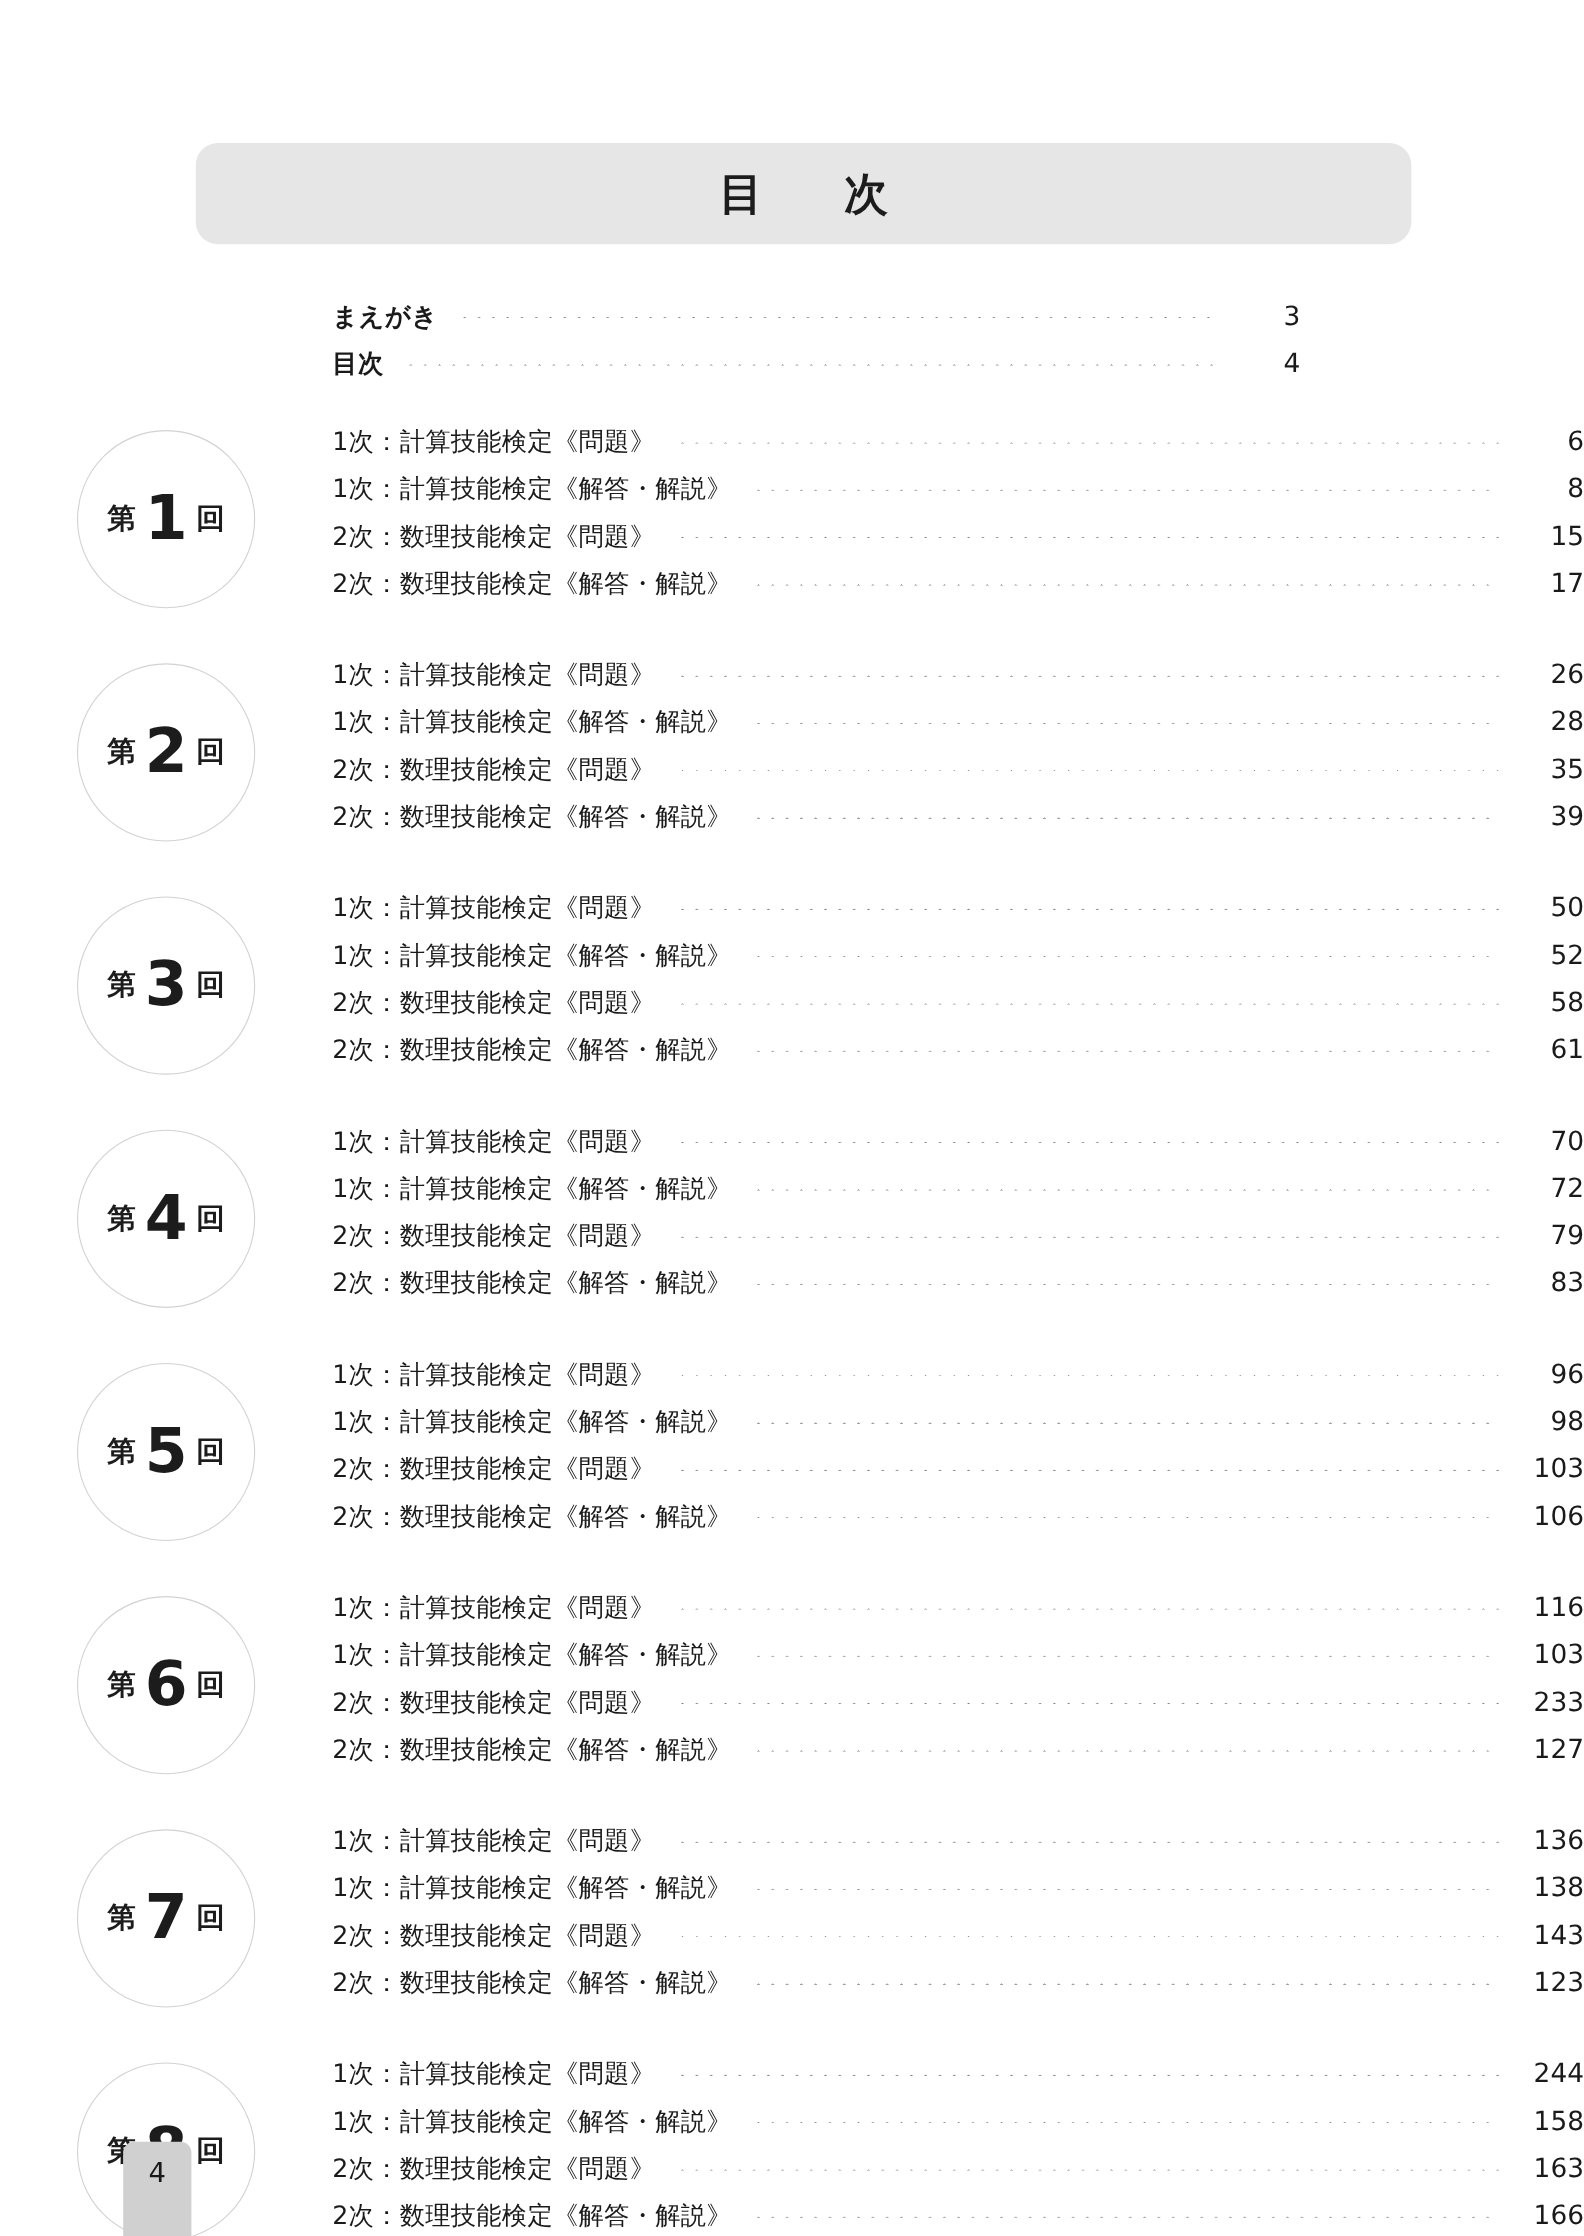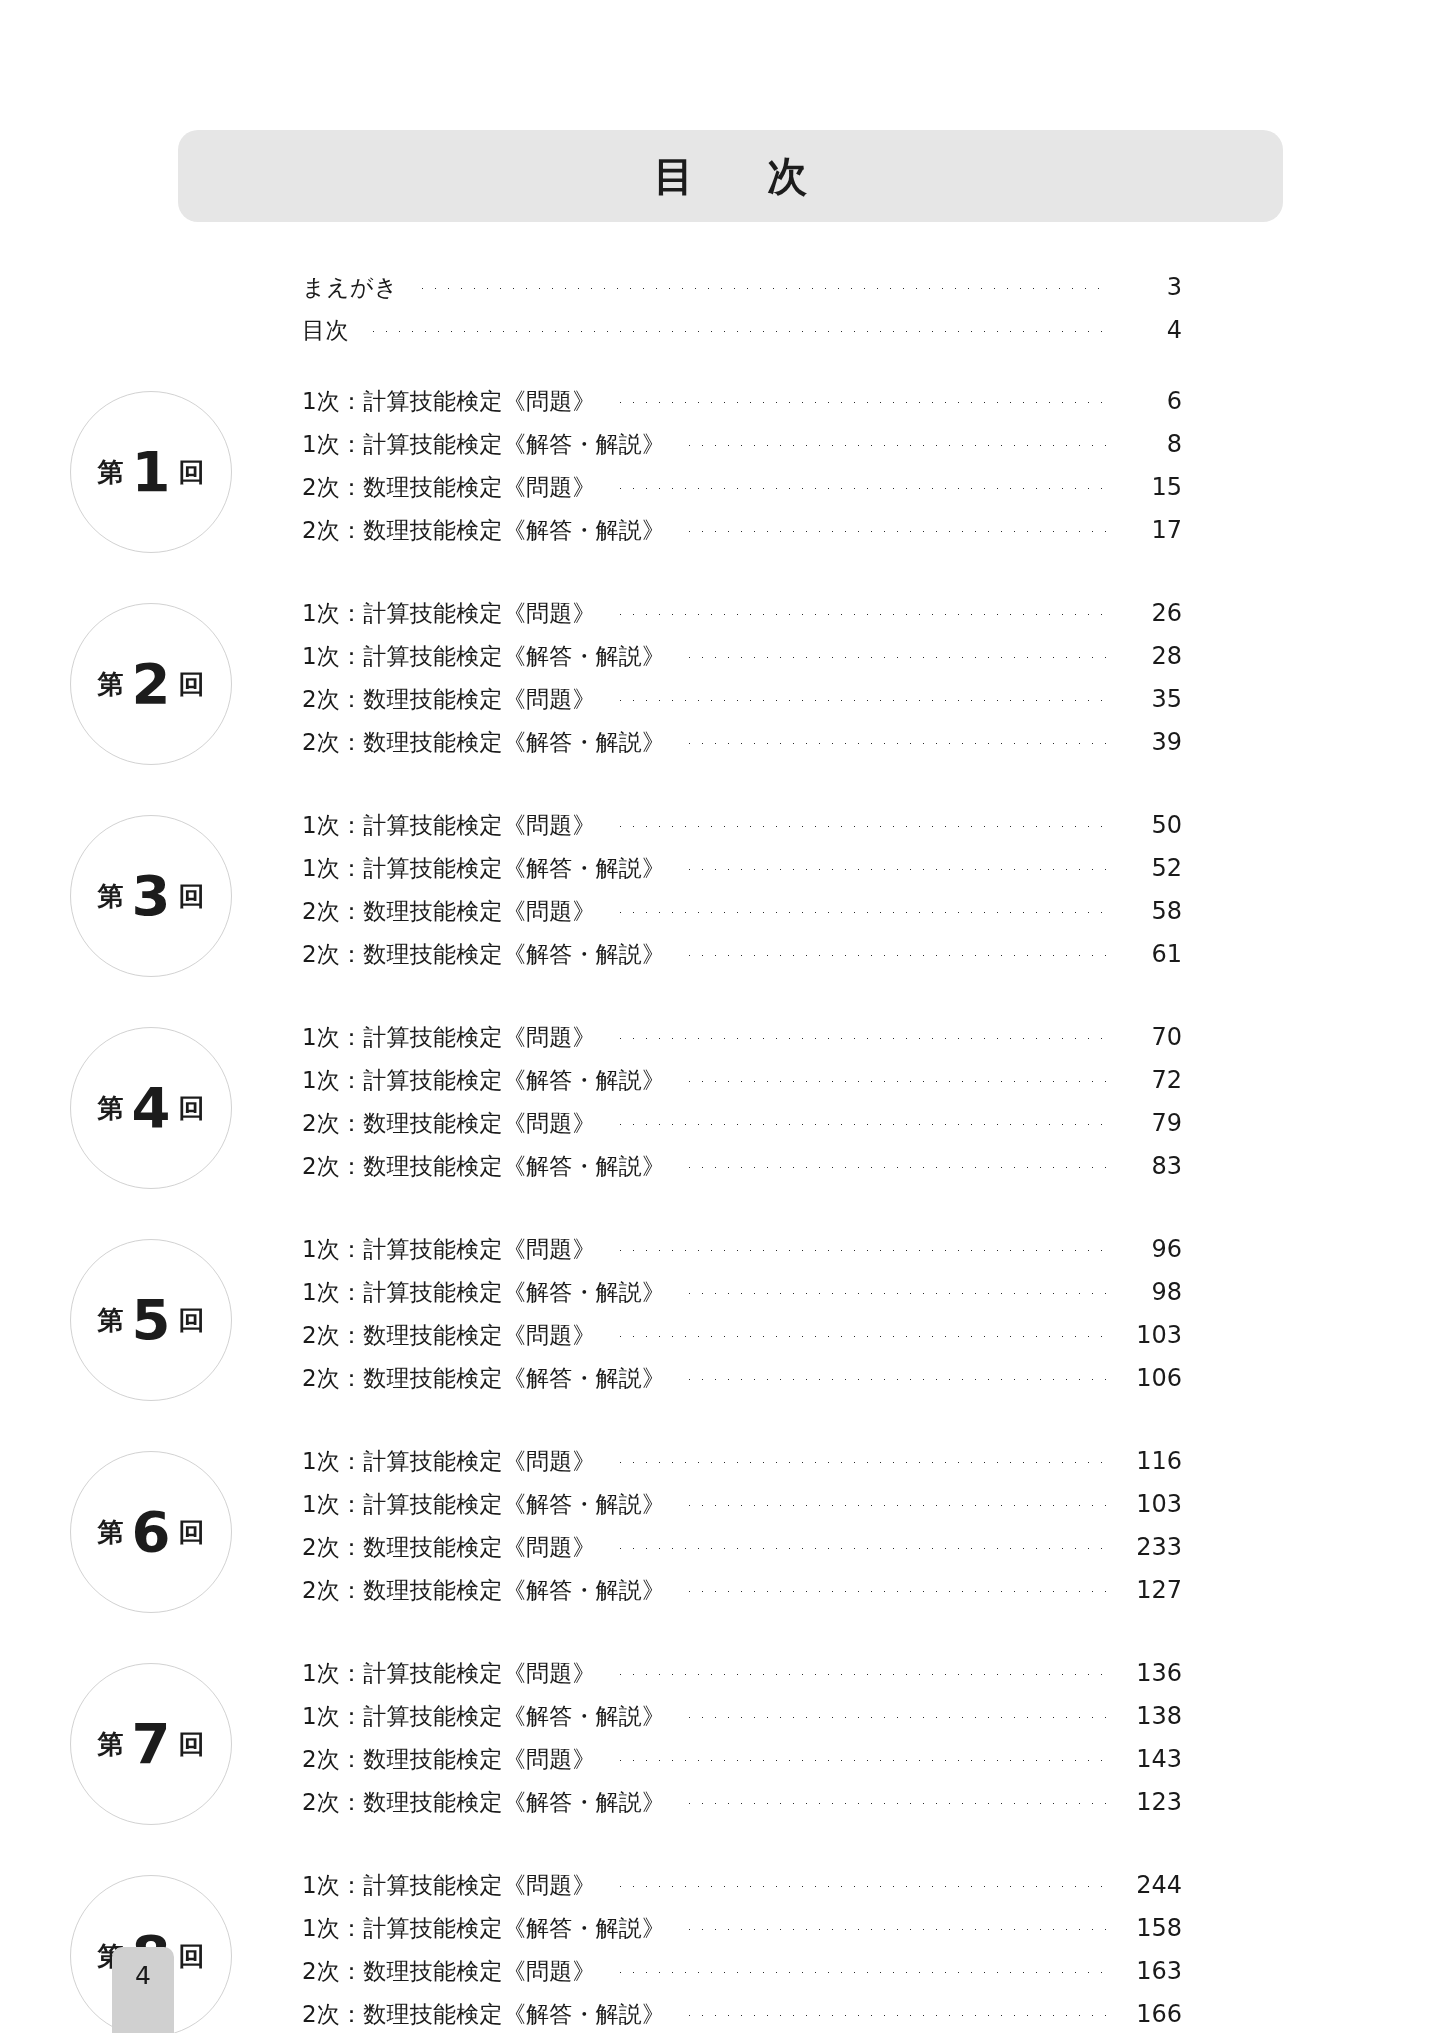--- a/index.html
+++ b/index.html
@@ -61,20 +61,21 @@
   .intro-row {
     display: flex;
     align-items: baseline;
     height: 43px;
     font-size: 23px;
   }
   .intro-label {
     white-space: nowrap;
     font-family: "DejaVu Sans", "Liberation Sans", sans-serif;
     letter-spacing: 0.02em;
+    font-weight: bold;
   }
   .leader {
     flex: 1 1 auto;
     position: relative;
     height: 1px;
     margin: 0 14px 0 18px;
     overflow: hidden;
     top: -6px;
   }
   .leader::after {
@@ -135,21 +136,20 @@
     font-weight: bold;
     color: #1c1c1c;
     line-height: 1;
     font-family: "DejaVu Sans", "Liberation Sans", sans-serif;
     padding: 0 2px;
   }
 
   .entries-cell {
     flex: 1 1 auto;
     width: 880px;
-    padding-right: 258px;
     box-sizing: content-box;
   }
   .entry-row {
     display: flex;
     align-items: baseline;
     height: 43px;
     font-size: 23px;
   }
   .entry-label {
     white-space: nowrap;

